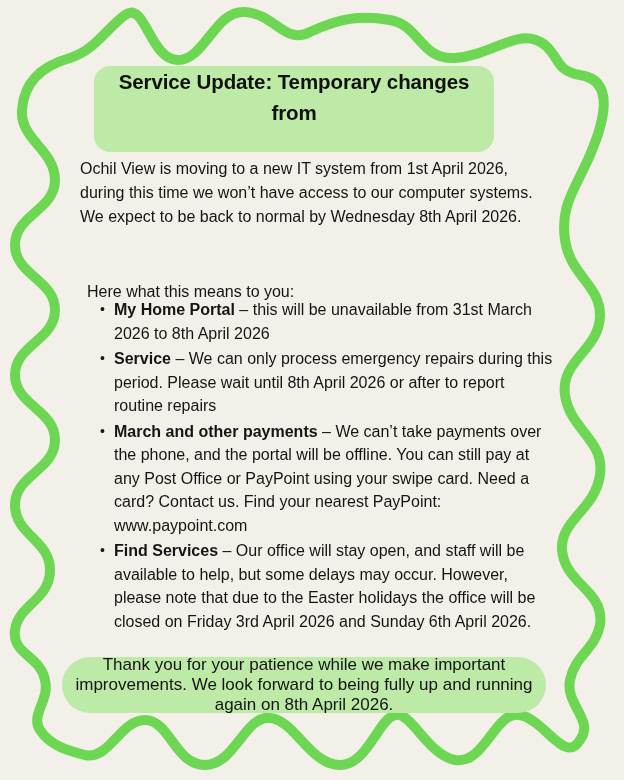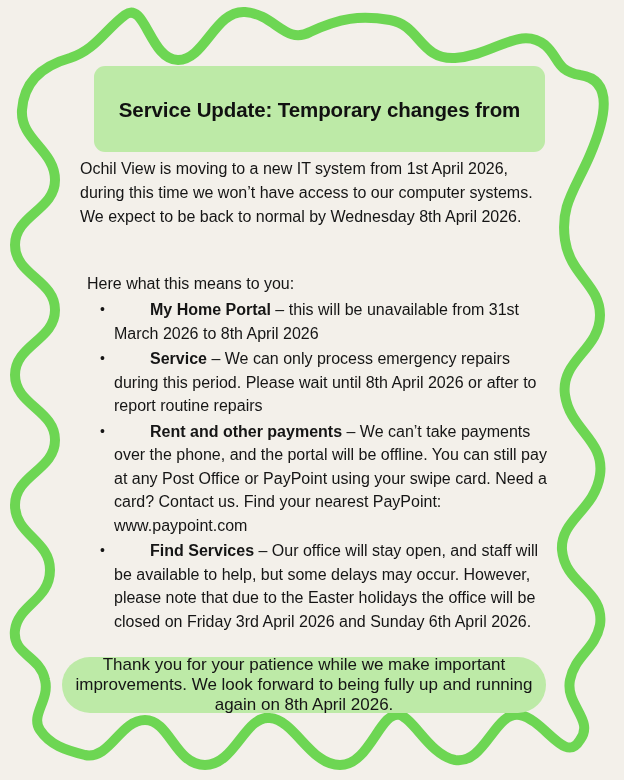--- a/index.html
+++ b/index.html
@@ -6,45 +6,45 @@
     body {
       width: 624px; height: 780px;
       background: #f3f0ea;
       position: relative;
       overflow: hidden;
       font-family: "Liberation Sans", sans-serif;
       color: #151515;
     }
     .border-svg { position: absolute; left: 0; top: 0; width: 624px; height: 780px; }
     .title-box {
-      position: absolute; left: 94px; top: 66px; width: 451px; height: 86px;
-      background: #bdeaa7; border-radius: 11px;
-      display: flex; align-items: center; justify-content: center; text-align: center;
+      position: absolute; left: 94px; top: 66px; width: 400px; height: 86px;
+      background: #bdeaa7; border-radius: 16px;
+      display: flex; align-items: flex-start; justify-content: center; text-align: center;
     }
     .title-box h1 {
       margin: 0; font-size: 20.5px; font-weight: bold; line-height: 31px; color: #111;
       letter-spacing: -0.1px;
     }
     .intro {
       position: absolute; left: 80px; top: 157px; width: 466px;
       text-align: left; font-size: 16px; line-height: 24px; margin: 0;
     }
     .lead {
-      position: absolute; left: 87px; top: 272px; font-size: 16px; line-height: 24px; margin: 0;
+      position: absolute; left: 87px; top: 280px; font-size: 16px; line-height: 24px; margin: 0;
     }
     .bullets {
       position: absolute; left: 114px; top: 298px; width: 440px;
       margin: 0; padding: 0; list-style: none;
       font-size: 16px; line-height: 23.5px;
     }
     .bullets li { position: relative; margin-bottom: 2px; }
     .bullets li .dot {
       position: absolute; left: -14px; top: 0; font-size: 14px;
     }
-    .bullets b { font-weight: bold; margin-left: 36px; }
+    .bullets b { font-weight: bold; }
     .footer-box {
       position: absolute; left: 62px; top: 657px; width: 484px; height: 56px;
       background: #bdeaa7; border-radius: 28px;
       display: flex; align-items: center; justify-content: center; text-align: center;
     }
     .footer-box p { margin: 0; font-size: 17px; line-height: 20px; color: #151515; }
   </style>
 </head>
 <body>
 
@@ -103,21 +103,21 @@
   <li>
     <span class="dot">•</span>
     <b>My Home Portal</b><span> – this will be unavailable from 31st March 2026 to 8th April 2026</span>
   </li>
   <li>
     <span class="dot">•</span>
     <b>Service</b><span> – We can only process emergency repairs during this period. Please wait until 8th April 2026 or after to report routine repairs</span>
   </li>
   <li>
     <span class="dot">•</span>
-    <b>Rent and other payments</b><span> – We can’t take payments over the phone, and the portal will be offline. You can still pay at any Post Office or PayPoint using your swipe card. Need a card? Contact us. Find your nearest PayPoint: www.paypoint.com</span>
+    <b>March and other payments</b><span> – We can’t take payments over the phone, and the portal will be offline. You can still pay at any Post Office or PayPoint using your swipe card. Need a card? Contact us. Find your nearest PayPoint: www.paypoint.com</span>
   </li>
   <li>
     <span class="dot">•</span>
     <b>Find Services</b><span> – Our office will stay open, and staff will be available to help, but some delays may occur. However, please note that due to the Easter holidays the office will be closed on Friday 3rd April 2026 and Sunday 6th April 2026.</span>
   </li>
 </ul>
 
 <div class="footer-box">
   <p>Thank you for your patience while we make important improvements. We look forward to being fully up and running again on 8th April 2026.</p>
 </div>

